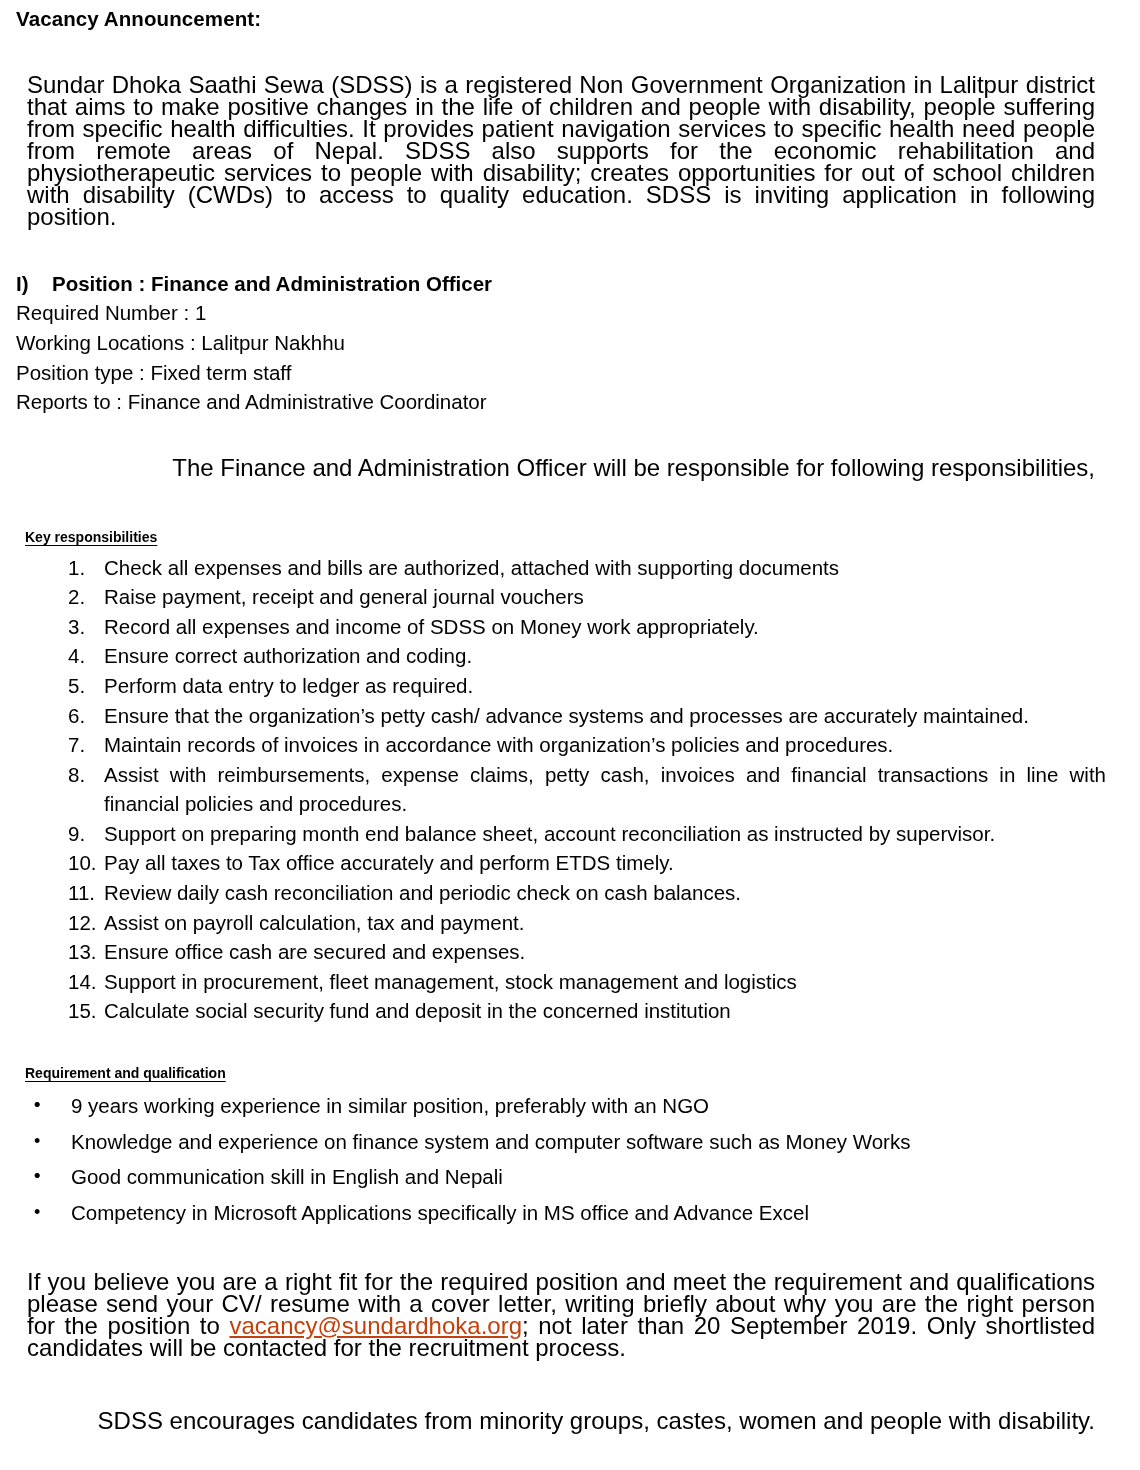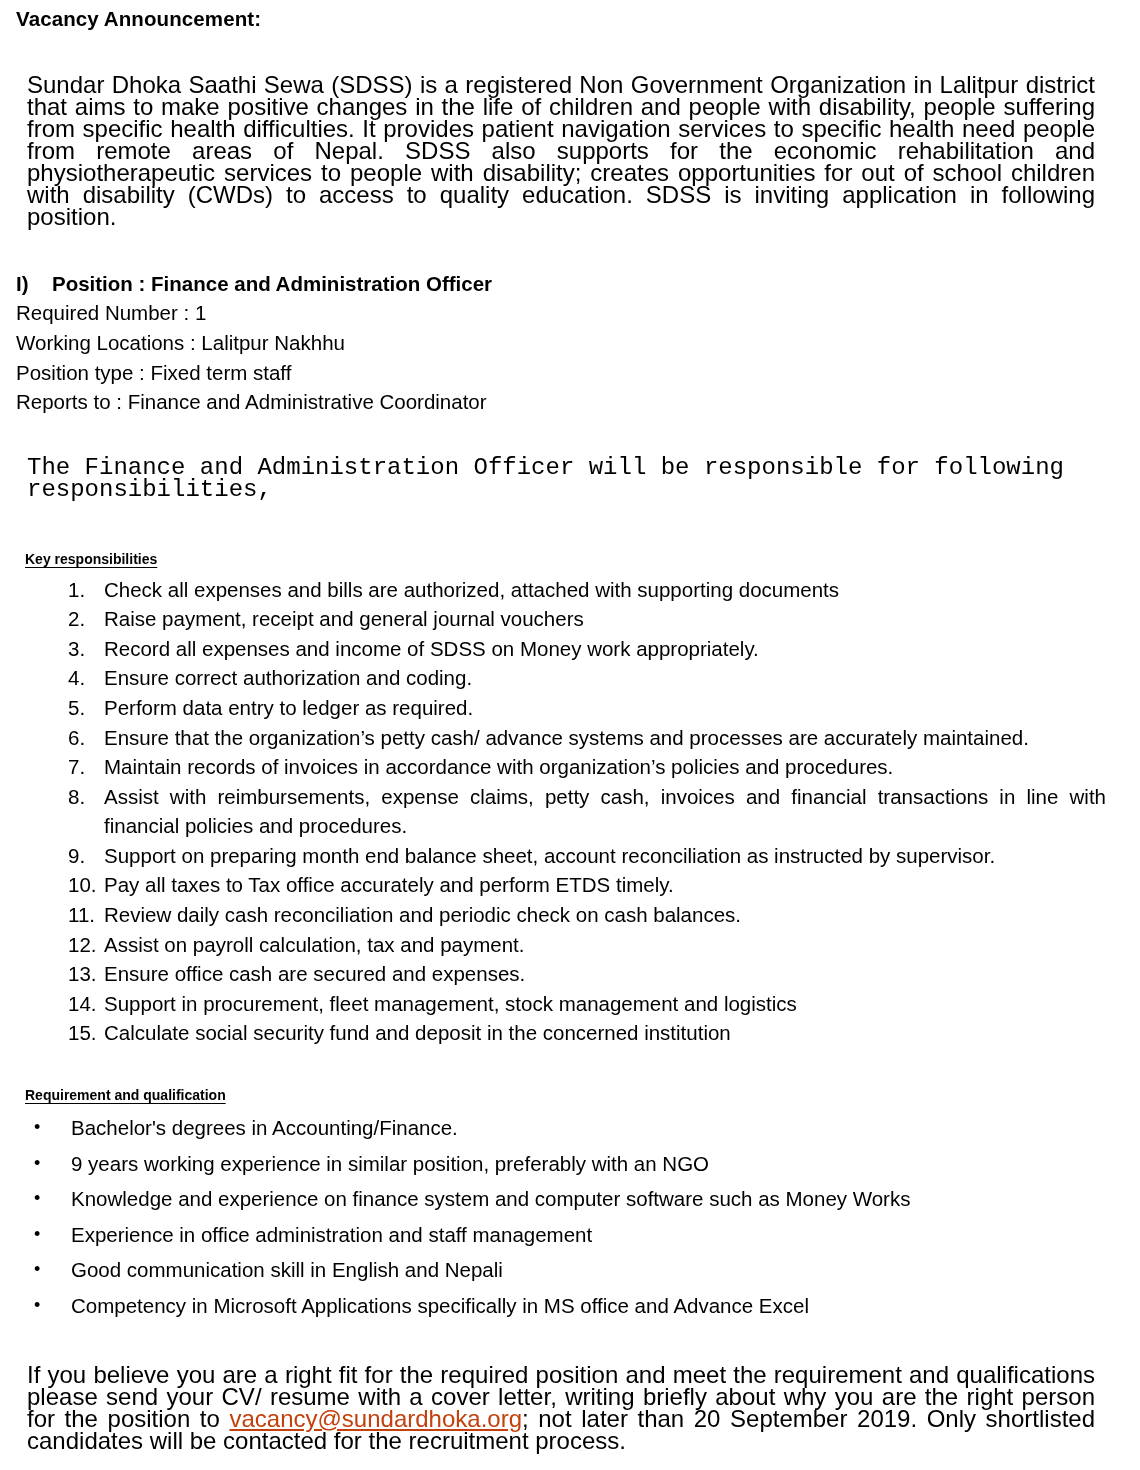--- a/index.html
+++ b/index.html
@@ -43,22 +43,21 @@
   }
 
   .para {
     text-align: justify;
     text-justify: inter-word;
     margin: 11px;
     font-size: 24px;
     line-height: 22px;
   }
   .para-left {
-    text-align: left;
-    font-family: Liberation Mono, monospace;
+    text-align: right;
   }
 
   .pos-head {
     font-weight: bold;
     font-size: 20.5px;
     line-height: 29.6px;
     display: block;
   }
   .pos-head .roman {
     display: inline-block;
@@ -230,24 +229,24 @@
           <span class="num">15.</span>
           <span class="txt">Calculate social security fund and deposit in the concerned institution</span>
         </li>
     </ol>
 
     <div class="spacer"></div>
 
     <div class="sec-head">Requirement and qualification</div>
 
     <ul class="bullist">
-      <li><span class="bullet">•</span><span>Bachelor's degrees in Accounting/Finance.</span></li>
+      <li><span class="bullet">•</span></li>
       <li><span class="bullet">•</span><span>9 years working experience in similar position, preferably with an NGO</span></li>
       <li><span class="bullet">•</span><span>Knowledge and experience on finance system and computer software such as Money Works</span></li>
-      <li><span class="bullet">•</span><span>Experience in office administration and staff management</span></li>
+      <li><span class="bullet">•</span></li>
       <li><span class="bullet">•</span><span>Good communication skill in English and Nepali</span></li>
       <li><span class="bullet">•</span><span>Competency in Microsoft Applications specifically in MS office and Advance Excel</span></li>
     </ul>
 
     <div class="spacer"></div>
 
     <p class="para"><span>If you believe you are a right fit for the required position and meet the requirement and qualifications please send your CV/ resume with a cover letter, writing briefly about why you are the right person for the position to </span><a class="maillink" href="#">vacancy@sundardhoka.org</a><span>; not later than 20 September 2019. Only shortlisted candidates will be contacted for the recruitment process.</span></p>
 
     <div class="spacer"></div>
 

